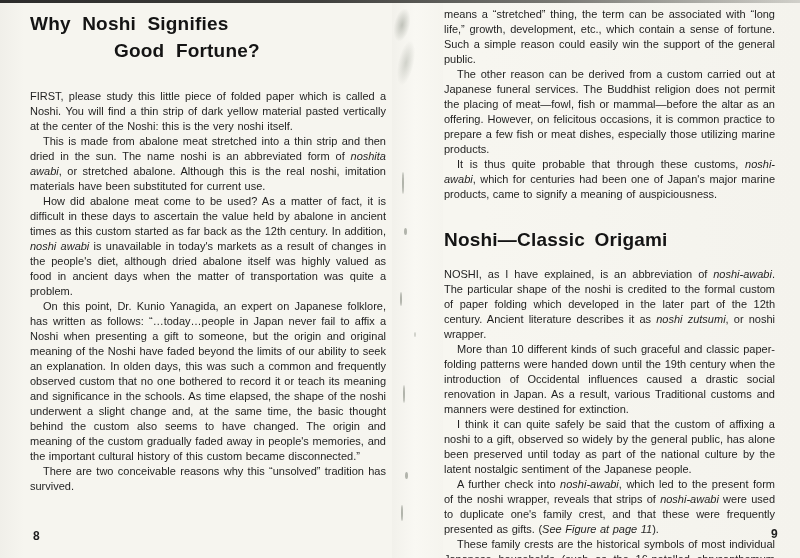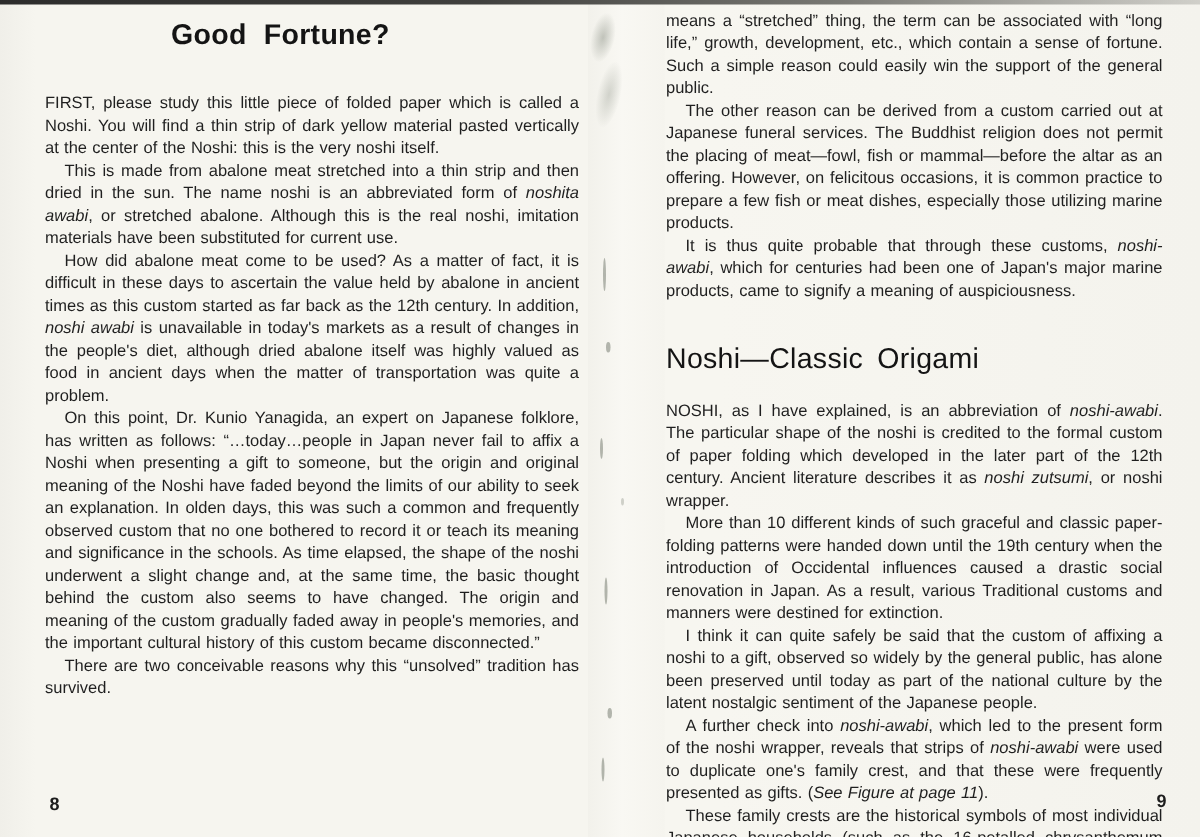--- a/index.html
+++ b/index.html
@@ -64,35 +64,36 @@
   .page-right .body-text { margin-top:0; }
 
   .para {
     margin:0; font-size:11px; line-height:15px; text-align:justify;
     color:#1f1f1f; word-spacing:0.5px;
   }
   .para.indent { text-indent:13px; }
   .em { font-style:italic; }
 
   .section-heading {
-    margin:27px 0 16px 0; font-size:19px; font-weight:normal;
+    margin:27px 0 16px 0; font-size:19px; font-weight:bold;
     color:#141414; letter-spacing:0.2px; word-spacing:4px;
   }
 
   .page-num { position:absolute; font-size:12px; font-weight:bold; color:#1d1d1d; }
   .page-num-left  { left:33px;  top:529px; }
   .page-num-right { left:771px; top:527px; }
 </style>
 </head>
 <body>
 
 <div class="spread">
 
   <div class="page page-left">
     <h1 class="doc-title">
+      <span class="line line1">Why Noshi Signifies</span>
       <span class="line line2">Good Fortune?</span>
     </h1>
     <div class="body-text" id="left-body">
         <p class="para"><span class="">FIRST, please study this little piece of folded paper which is called a Noshi. You will find a thin strip of dark yellow material pasted vertically at the center of the Noshi: this is the very noshi itself.</span></p>
         <p class="para indent"><span class="">This is made from abalone meat stretched into a thin strip and then dried in the sun. The name noshi is an abbreviated form of </span><span class="em">noshita awabi</span><span class="">, or stretched abalone. Although this is the real noshi, imitation materials have been substituted for current use.</span></p>
         <p class="para indent"><span class="">How did abalone meat come to be used? As a matter of fact, it is difficult in these days to ascertain the value held by abalone in ancient times as this custom started as far back as the 12th century. In addition, </span><span class="em">noshi awabi</span><span class=""> is unavailable in today's markets as a result of changes in the people's diet, although dried abalone itself was highly valued as food in ancient days when the matter of transportation was quite a problem.</span></p>
         <p class="para indent"><span class="">On this point, Dr. Kunio Yanagida, an expert on Japanese folklore, has written as follows: “…today…people in Japan never fail to affix a Noshi when presenting a gift to someone, but the origin and original meaning of the Noshi have faded beyond the limits of our ability to seek an explanation. In olden days, this was such a common and frequently observed custom that no one bothered to record it or teach its meaning and significance in the schools. As time elapsed, the shape of the noshi underwent a slight change and, at the same time, the basic thought behind the custom also seems to have changed. The origin and meaning of the custom gradually faded away in people's memories, and the important cultural history of this custom became disconnected.”</span></p>
         <p class="para indent"><span class="">There are two conceivable reasons why this “unsolved” tradition has survived.</span></p>
       </div>
   </div>

